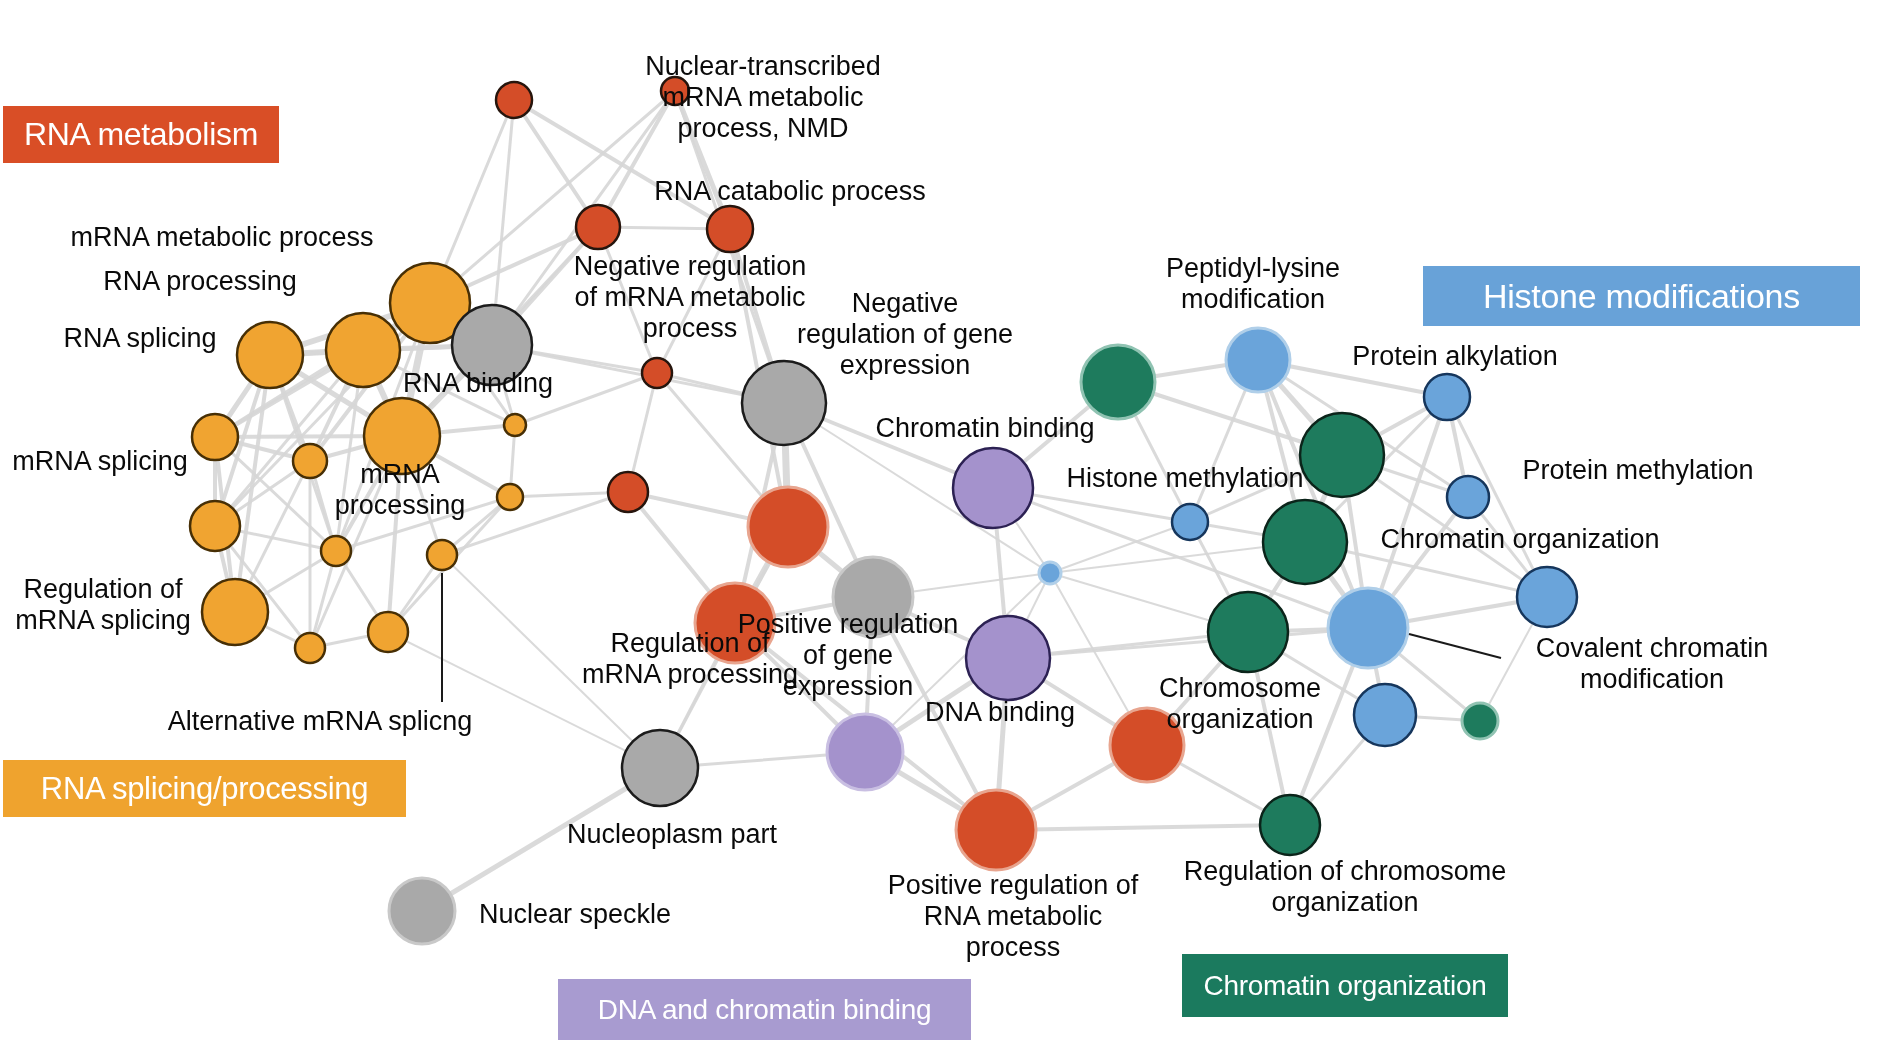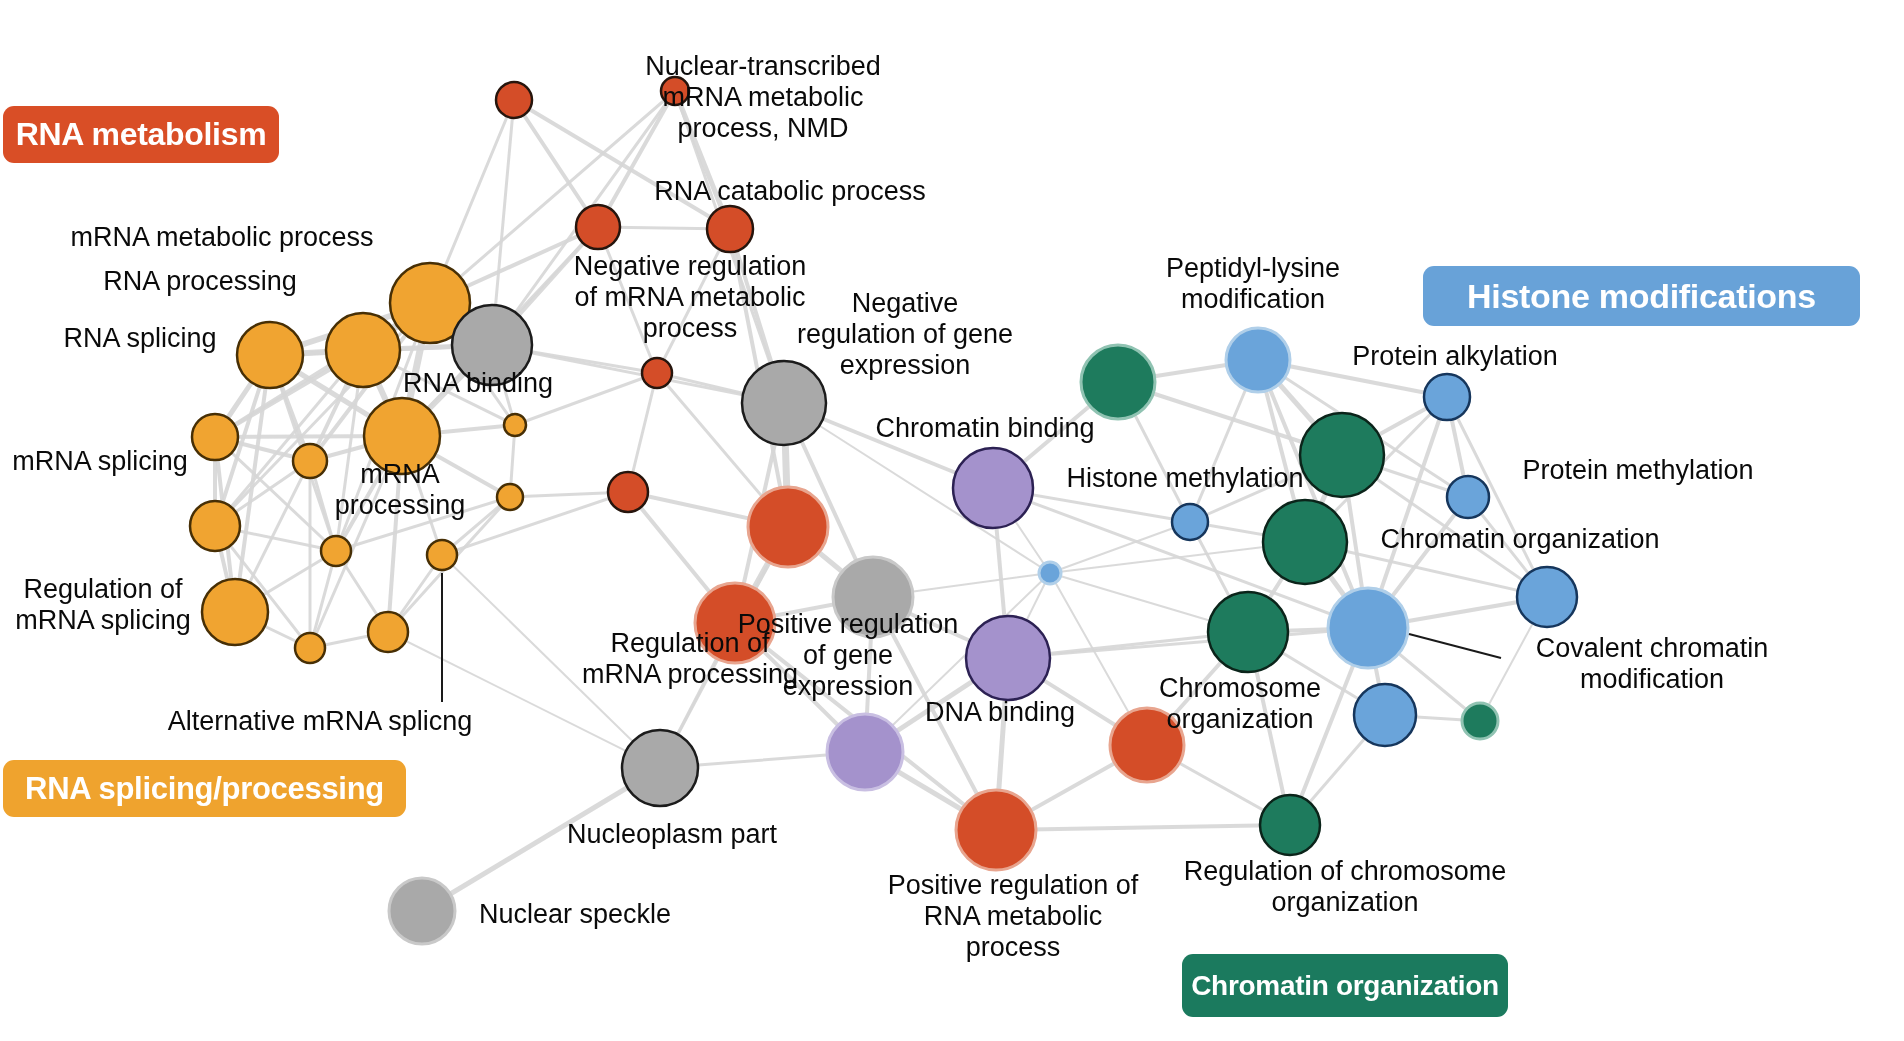--- a/index.html
+++ b/index.html
@@ -7,22 +7,22 @@
     position:relative;
     width:1904px;height:1041px;
     background:#ffffff;
     font-family:"Liberation Sans","DejaVu Sans",sans-serif;
     overflow:hidden;
   }
   #net{position:absolute;left:0;top:0;width:1904px;height:1041px;}
   .badge{
     position:absolute;
     display:flex;align-items:center;justify-content:center;
-    color:#ffffff;font-weight:bold;
-    border-radius:11px;
+    color:#ffffff;font-weight:normal;
+    border-radius:0;
     letter-spacing:-0.3px;white-space:nowrap;
     box-sizing:border-box;
   }
   .net-label{
     fill:#0a0a0a;
     font-family:"Liberation Sans","DejaVu Sans",sans-serif;
     font-size:27px;
   }
 </style>
 </head>
@@ -261,14 +261,15 @@
       <text x="1000" y="721" text-anchor="middle" class="net-label" font-size="27" fill="#0a0a0a"><tspan x="1000" dy="0">DNA binding</tspan></text>
       <text x="848" y="633" text-anchor="middle" class="net-label" font-size="27" fill="#0a0a0a"><tspan x="848" dy="0">Positive regulation</tspan><tspan x="848" dy="31">of gene</tspan><tspan x="848" dy="31">expression</tspan></text>
       <text x="672" y="843" text-anchor="middle" class="net-label" font-size="27" fill="#0a0a0a"><tspan x="672" dy="0">Nucleoplasm part</tspan></text>
       <text x="575" y="923" text-anchor="middle" class="net-label" font-size="27" fill="#0a0a0a"><tspan x="575" dy="0">Nuclear speckle</tspan></text>
       <text x="1013" y="894" text-anchor="middle" class="net-label" font-size="27" fill="#0a0a0a"><tspan x="1013" dy="0">Positive regulation of</tspan><tspan x="1013" dy="31">RNA metabolic</tspan><tspan x="1013" dy="31">process</tspan></text>
       <text x="1345" y="880" text-anchor="middle" class="net-label" font-size="27" fill="#0a0a0a"><tspan x="1345" dy="0">Regulation of chromosome</tspan><tspan x="1345" dy="31">organization</tspan></text>
     </svg>
   <div class="badge" id="badge-0" style="left: 3px; top: 106px; width: 276px; height: 57px; background: rgb(217, 78, 38); font-size: 32px;">RNA metabolism</div>
   <div class="badge" id="badge-2" style="left: 1423px; top: 266px; width: 437px; height: 60px; background: rgb(104, 162, 216); font-size: 34px;">Histone modifications</div>
   <div class="badge" id="badge-1" style="left: 3px; top: 760px; width: 403px; height: 57px; background: rgb(239, 163, 46); font-size: 31px;">RNA splicing/processing</div>
+  <div class="badge" id="badge-3" style="left: 558px; top: 979px; width: 413px; height: 61px; background: rgb(168, 155, 208); font-size: 28px;">DNA and chromatin binding</div>
   <div class="badge" id="badge-4" style="left: 1182px; top: 954px; width: 326px; height: 63px; background: rgb(27, 122, 94); font-size: 28px;">Chromatin organization</div>
 </div>
 
 </body></html>

